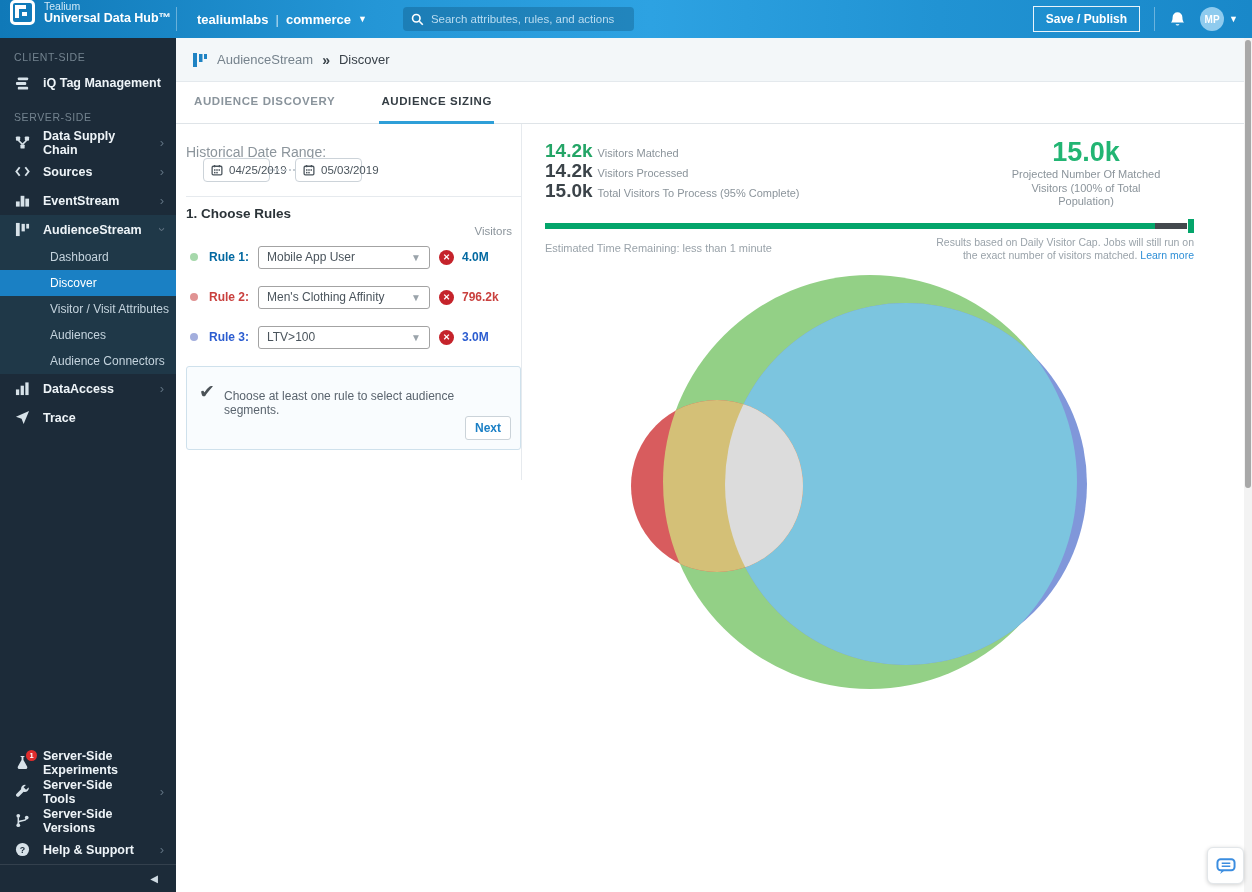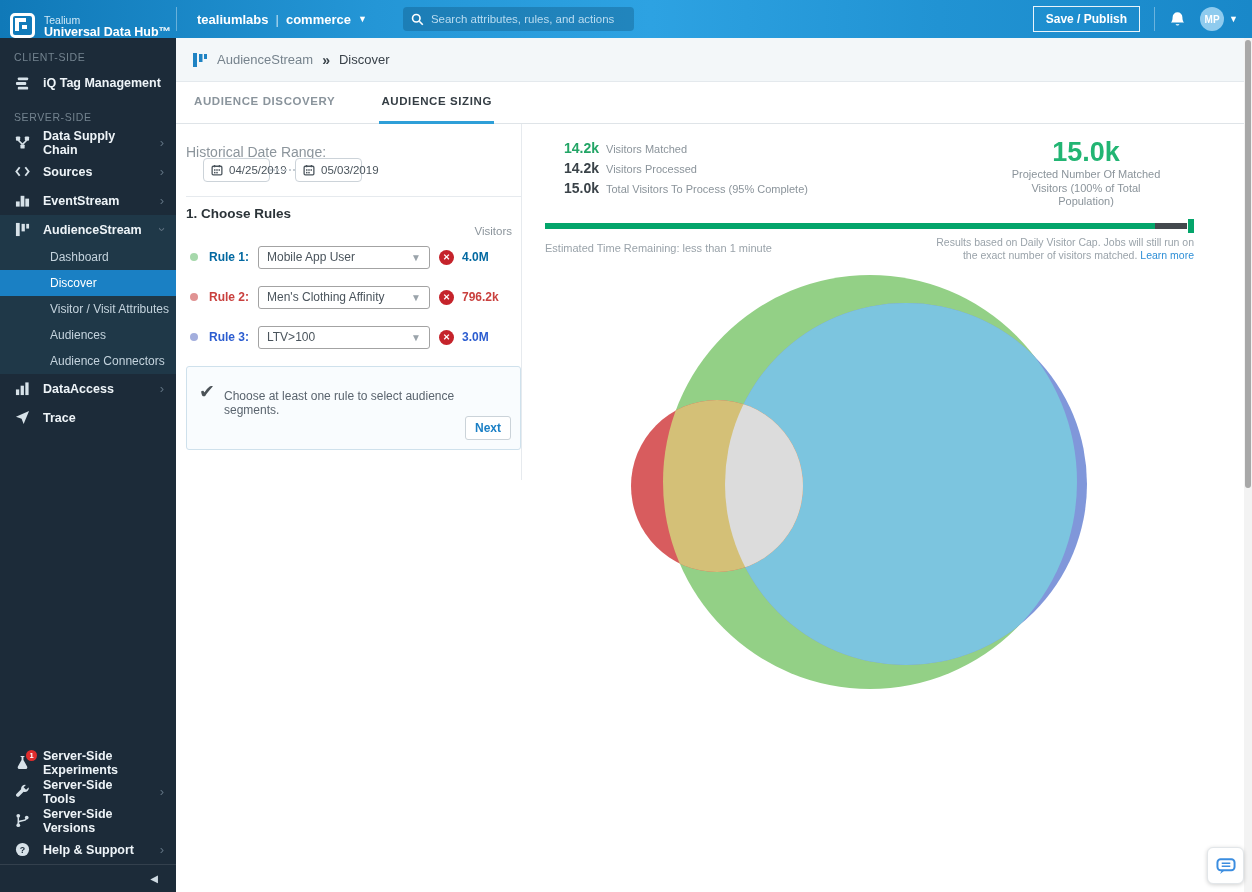--- a/index.html
+++ b/index.html
@@ -5,21 +5,21 @@
   * { box-sizing: border-box; margin: 0; padding: 0; }
   html,body { width:1252px; height:892px; }
   body {
     font-family: "Liberation Sans", sans-serif;
     background:#fff; color:#3b4349; overflow:hidden; position:relative;
   }
   
   .topbar{position:absolute;left:0;top:0;width:1252px;height:38px;
     background:linear-gradient(90deg,#1079b8 0%,#2496d6 30%,#2da2e2 52%,#2193d3 75%,#1988c9 100%);
     display:flex;align-items:center;color:#fff;z-index:30;}
-  .brand{width:176px;display:flex;align-items:flex-end;gap:9px;padding-left:10px;height:100%;}
+  .brand{width:176px;display:flex;align-items:flex-start;gap:9px;padding-left:10px;height:100%;}
   .logo-box{width:25px;height:25px;border:3px solid #fff;border-radius:5px;position:relative;flex:0 0 auto;}
   .logo-box .lg-a{position:absolute;left:2px;top:2px;width:11px;height:4px;background:#fff;}
   .logo-box .lg-b{position:absolute;left:2px;top:6px;width:4px;height:9px;background:#fff;}
   .logo-box .lg-c{position:absolute;left:9px;top:9px;width:5px;height:4px;background:#fff;}
   .brand-text{line-height:12px;}
   .brand-line1{font-size:10.5px;color:#cfe8f7;display:block;}
   .brand-line2{font-size:12.5px;font-weight:bold;color:#fff;display:block;}
   .tb-divider{width:1px;height:24px;background:rgba(255,255,255,.35);}
   .account{display:flex;align-items:center;gap:7px;margin-left:20px;font-size:13px;font-weight:bold;white-space:nowrap;}
   .account .sep{color:#bfe0f2;font-weight:normal;}
@@ -93,21 +93,21 @@
   .rule-3 .rule-dot{background:#a3aedd;} .rule-3 .rule-label,.rule-3 .rule-visitors{color:#2c5dd0;}
   .notice-box{position:absolute;left:0;top:242px;width:335px;height:84px;border:1px solid #cfe1ec;
     background:#f9fcfe;border-radius:3px;}
   .notice-check{position:absolute;left:12px;top:13px;font-size:19px;color:#4b5257;}
   .notice-text{position:absolute;left:37px;top:22px;font-size:12px;color:#5a646e;width:280px;}
   .next-btn{position:absolute;right:9px;bottom:9px;background:#fff;border:1px solid #cbd3d9;border-radius:3px;
     color:#1a7fc5;font-size:12px;font-weight:bold;padding:4px 9px;cursor:pointer;font-family:"Liberation Sans",sans-serif;}
   
   .right-panel{position:absolute;left:369px;top:0;width:649px;height:768px;}
   .stat-row{position:absolute;left:0;display:flex;align-items:baseline;height:20px;}
-  .stat-value{font-size:14px;font-weight:bold;color:#3b4349;min-width:37px;margin-left:19px;}
+  .stat-value{font-size:19px;font-weight:bold;color:#3b4349;min-width:37px;}
   .stat-value.green{color:#23a566;}
   .stat-label{font-size:11px;color:#8b949b;margin-left:5px;}
   .projected{position:absolute;top:14px;right:0;width:216px;text-align:center;}
   .projected-value{font-size:27px;font-weight:bold;color:#22b573;line-height:28px;}
   .projected-label{font-size:11px;color:#8b949b;line-height:13.5px;margin-top:2px;}
   .progress-wrap{position:absolute;left:0;top:99px;width:642px;height:6px;background:#43484d;}
   .progress-fill{height:100%;background:#04a56b;}
   .progress-cap{position:absolute;right:-7px;top:-4px;width:6px;height:14px;background:#04a56b;}
   .time-remaining{position:absolute;left:0;top:118px;font-size:11px;color:#9aa3aa;}
   .cap-note{position:absolute;right:0;top:112px;width:280px;text-align:right;font-size:10.5px;color:#9aa3aa;line-height:13px;}

